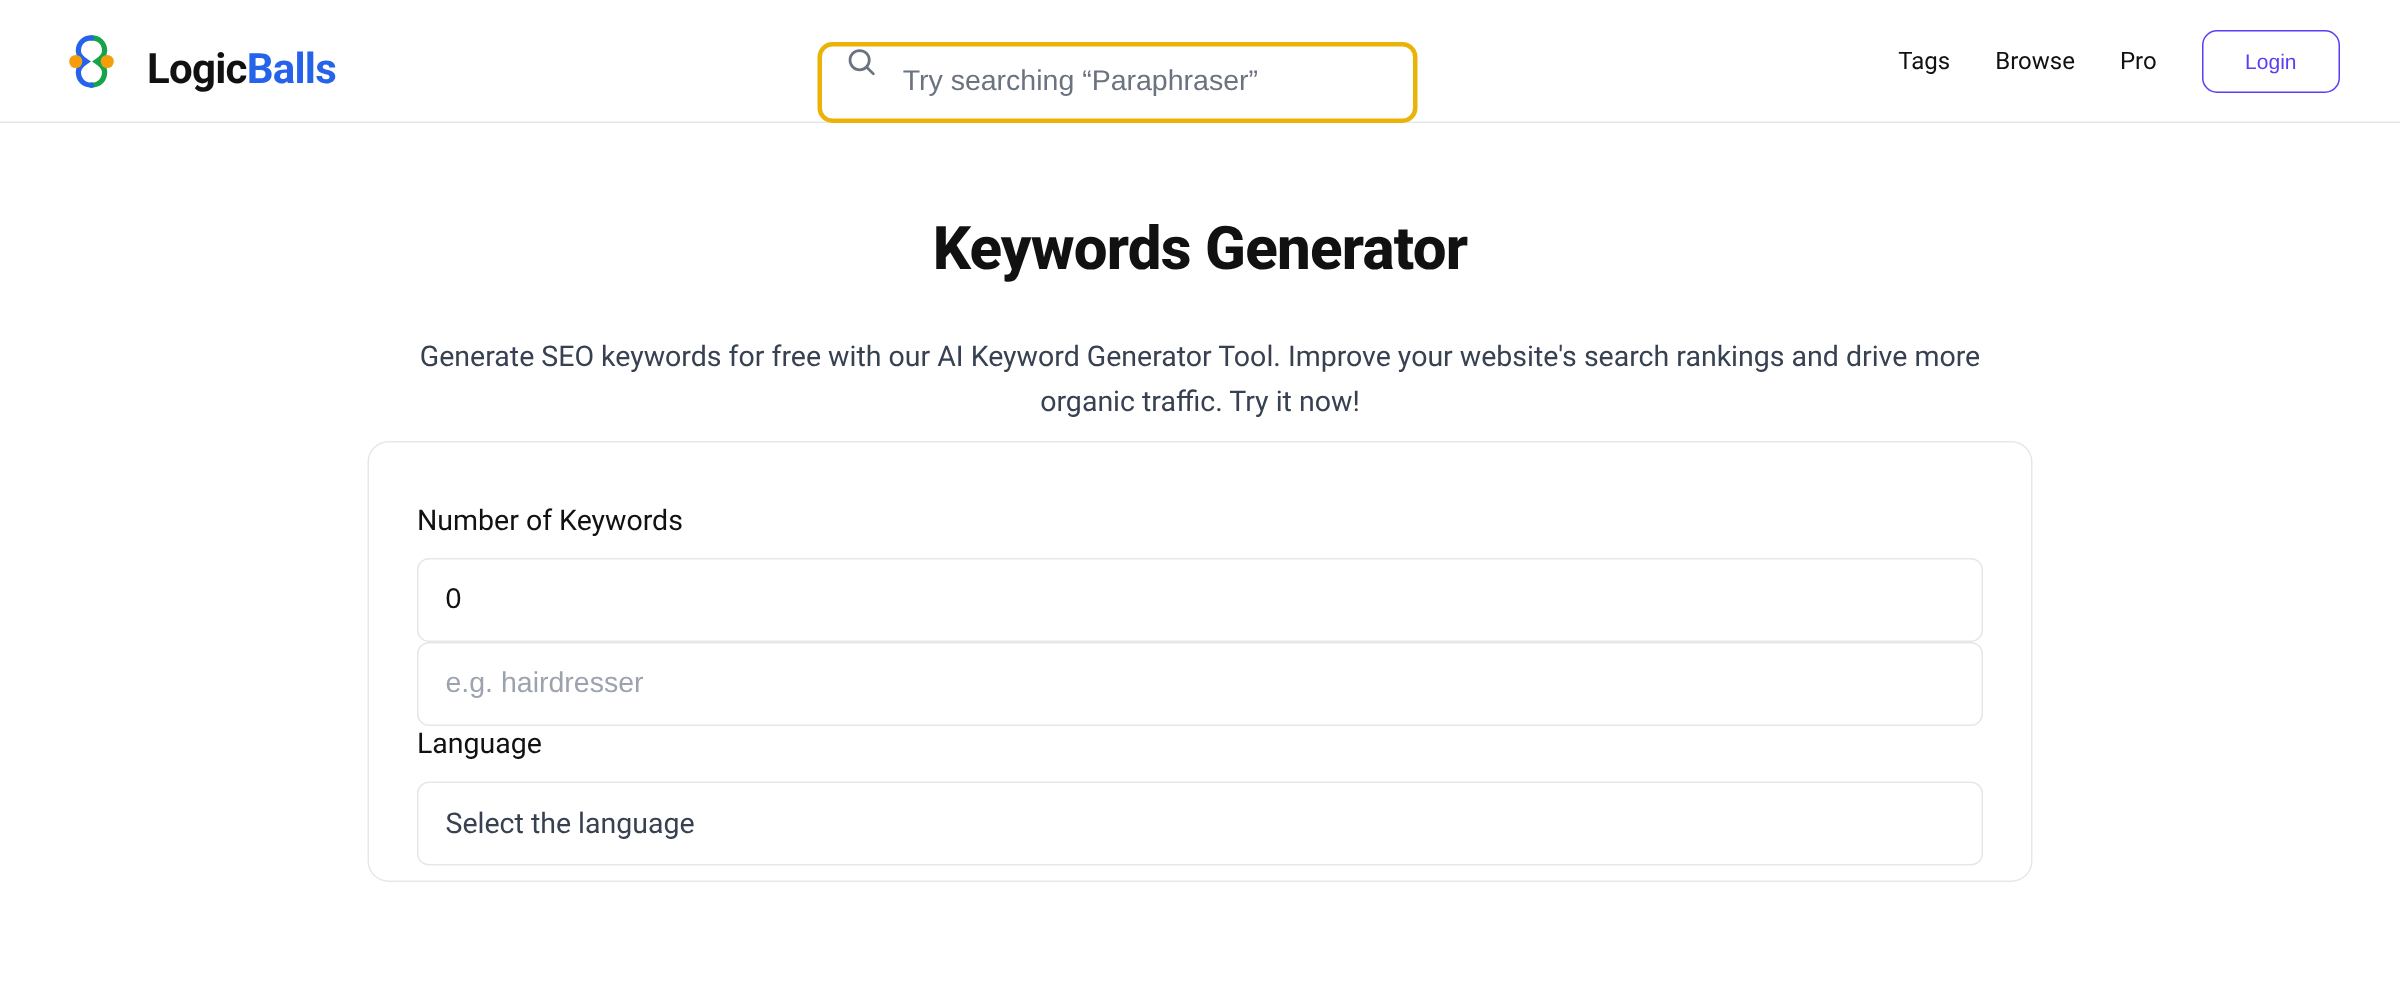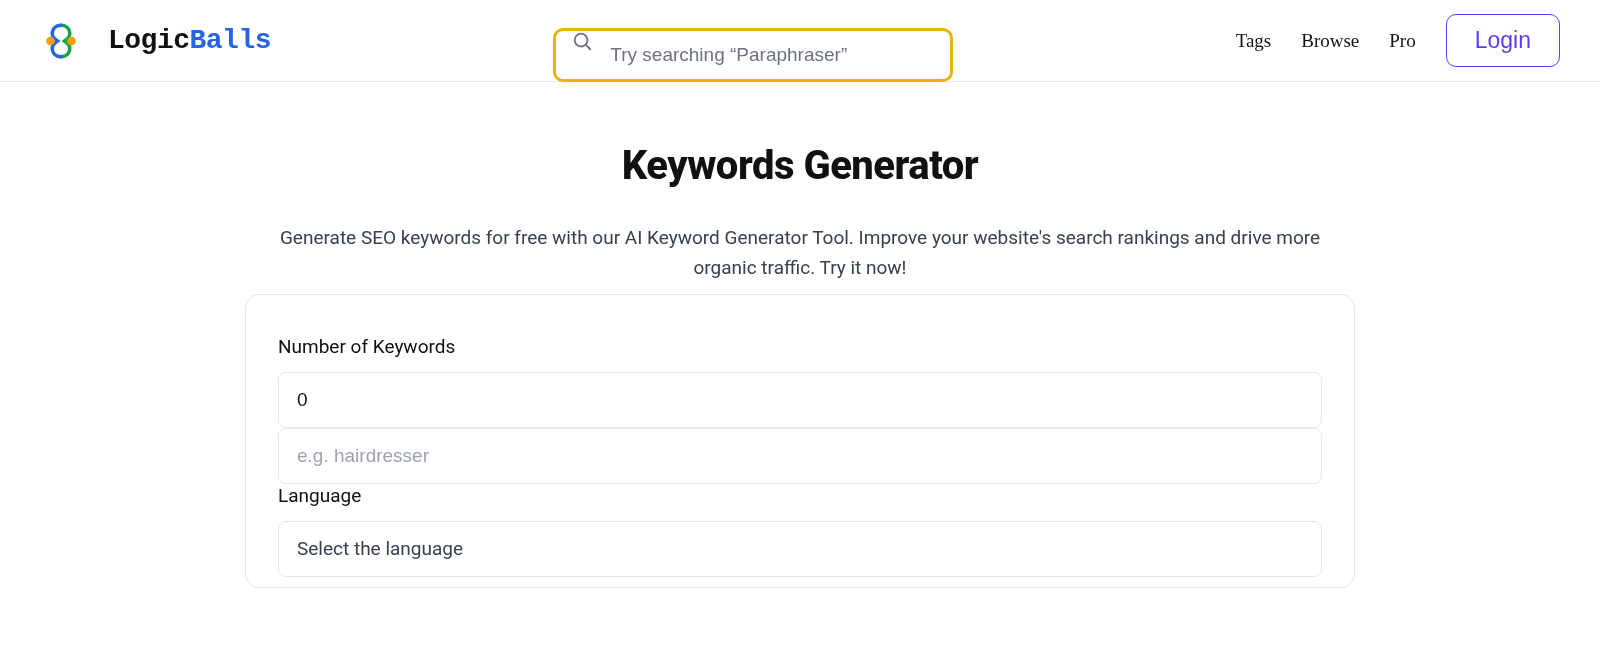--- a/index.html
+++ b/index.html
@@ -14,23 +14,22 @@
   .header {
     display: flex;
     align-items: center;
     padding: 12px 40px;
     border-bottom: 1px solid #e5e7eb;
     height: 82px;
     justify-content: space-between;
   }
   .logo-wrap {
     display: flex;
-    align-items: center;
-    gap: 26px;
-    font-family: Liberation Mono, monospace;
+    align-items: flex-end;
+    gap: 16px;
   }
   .logo-icon svg { display:block; }
   .logo-text {
     font-size: 28px;
     font-weight: 700;
     letter-spacing: -0.5px;
   }
   .logo-text .part1 { color: #111; }
   .logo-text .part2 { color: #2563eb; }
   .search-wrap {
@@ -56,31 +55,30 @@
     transform: translateY(-50%);
     color: #6b7280;
     display:flex;
   }
   .nav {
     display: flex;
     align-items: center;
     gap: 30px;
   }
   .nav a {
-    font-size: 19px;
+    font-size: 16px;
     color: #111;
     text-decoration: none;
-    font-family: Liberation Serif, serif;
   }
   .login-btn {
     border: 1px solid #5b3df5;
     color: #5b3df5;
     border-radius: 10px;
     padding: 12px 28px;
-    font-size: 23px;
+    font-size: 14px;
     background: #fff;
     cursor: pointer;
   }
   .main {
     max-width: 1110px;
     margin: 0 auto;
     text-align: center;
     padding-top: 60px;
   }
   .title {

